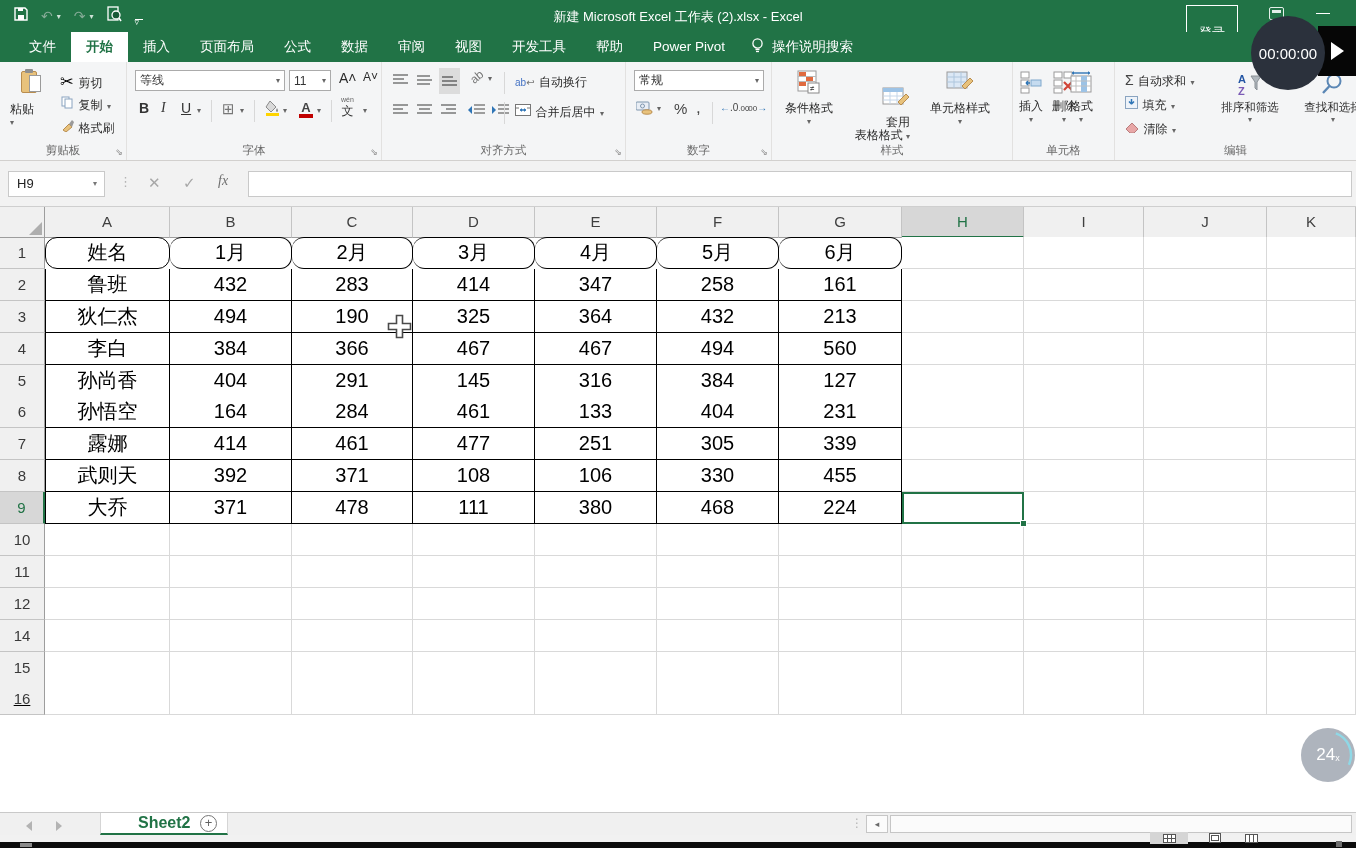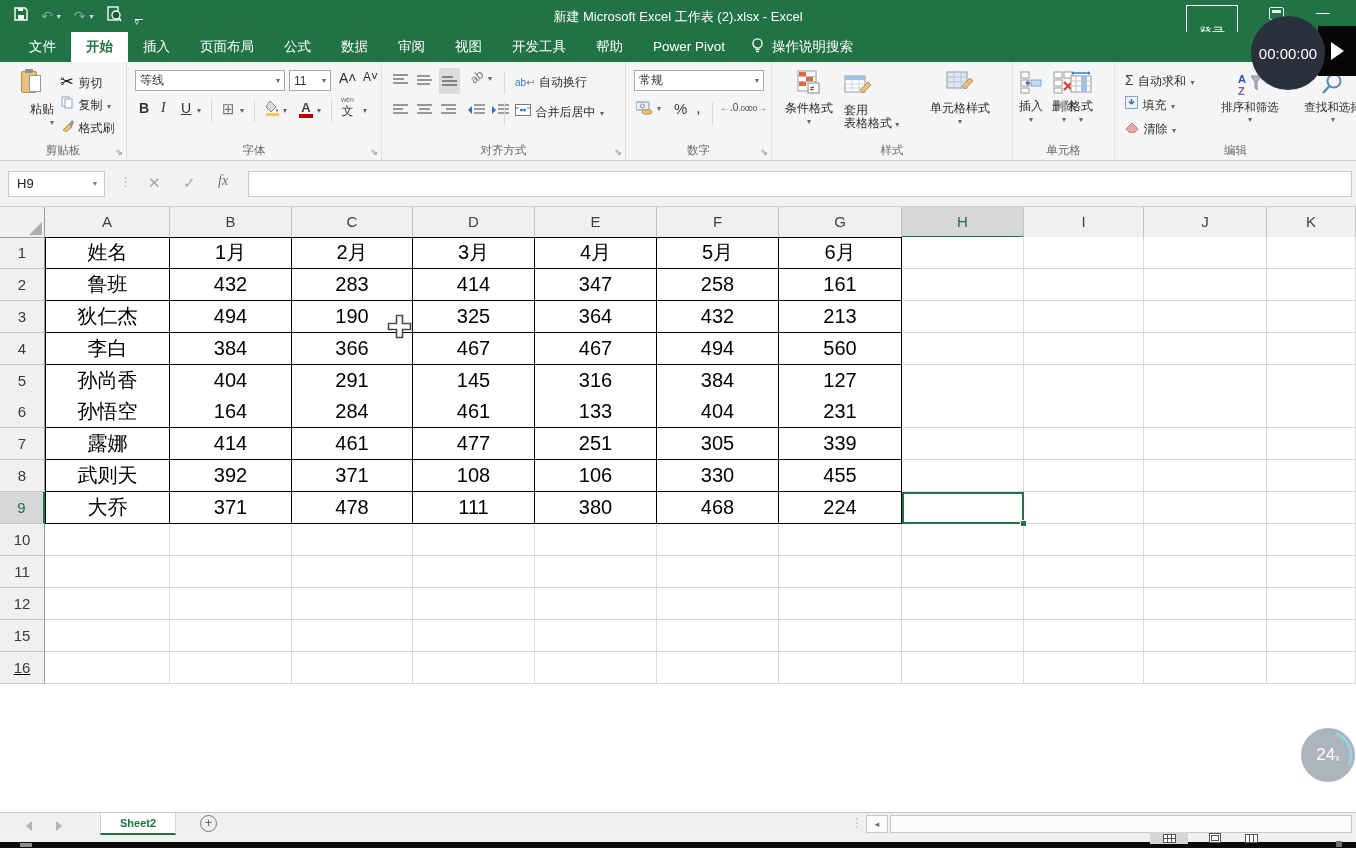--- a/index.html
+++ b/index.html
@@ -67,34 +67,34 @@
   #col-header-row{height:30px;}
   #grid-body .grid-row{height:31.9px;}
   .corner{background:#f0f0f0;border-right:1px solid #9d9d9d;border-bottom:1px solid #9d9d9d;position:relative;}
   .corner:after{content:"";position:absolute;right:2px;bottom:2px;width:0;height:0;border-left:13px solid transparent;border-bottom:13px solid #aeaeae;}
   .chead{background:#f0f0f0;border-right:1px solid #c4c4c4;border-bottom:1px solid #9d9d9d;text-align:center;font-size:15px;line-height:29px;color:#3f3f3f;}
   .chead.hl{background:#d7d7d7;border-bottom:2px solid #217346;color:#217346;}
   .rhead{background:#f0f0f0;border-bottom:1px solid #c4c4c4;border-right:1px solid #9d9d9d;text-align:center;font-size:15px;line-height:31px;color:#3a3a3a;}
   .rhead.hl{background:#d7d7d7;border-right:2px solid #217346;color:#217346;}
   .cell{background:#fff;border-right:1px solid #d9d9d9;border-bottom:1px solid #d9d9d9;text-align:center;font-size:20px;line-height:30px;color:#000;overflow:hidden;white-space:nowrap;}
   .cell.tb{border-right-color:#000;border-bottom-color:#000;}
-  .cell.tb-top{border-top:1px solid #000;line-height:29px;}
+  .cell.tb-top{border-top:1px solid #000;line-height:29px;border-radius:12px;}
   .cell.tb-left{border-left:1px solid #000;}
   .cell.selcell{outline:2px solid #217346;outline-offset:-2px;position:relative;overflow:visible;}
   .handle{position:absolute;right:-4px;bottom:-4px;width:7px;height:7px;background:#217346;border:1px solid #fff;z-index:6;}
 
   
   #cell-cursor{position:absolute;left:387px;top:314px;z-index:30;}
 
   
   #tabstrip{position:absolute;left:0;top:812px;width:1356px;height:23px;background:#f0f0f0;border-top:1px solid #c9c9c9;}
   .navtri{position:absolute;top:8px;width:0;height:0;border-top:5px solid transparent;border-bottom:5px solid transparent;}
   #nav-left{left:26px;border-right:6px solid #b3b3b3;}
   #nav-right{left:56px;border-left:6px solid #b3b3b3;}
-  #sheet-tab{position:absolute;left:100px;top:0;height:22px;background:#fff;border-bottom:2px solid #217346;color:#217346;font-weight:700;font-size:11px;line-height:20px;padding:0 19px;border-left:1px solid #d5d5d5;border-right:1px solid #d5d5d5;}
+  #sheet-tab{position:absolute;left:100px;top:0;height:22px;background:#fff;border-bottom:2px solid #217346;color:#217346;font-weight:700;font-size:16px;line-height:20px;padding:0 37px;border-left:1px solid #d5d5d5;border-right:1px solid #d5d5d5;}
   #add-sheet{position:absolute;left:200px;top:2px;width:17px;height:17px;border:1px solid #767676;border-radius:50%;color:#616161;font-size:13px;line-height:14px;text-align:center;}
   #strip-dots{position:absolute;left:851px;top:3px;color:#b5b5b5;font-size:12px;}
   #hscroll-arrow{position:absolute;left:866px;top:2px;width:22px;height:18px;background:#fbfbfb;border:1px solid #c6c6c6;color:#6b6b6b;font-size:9px;text-align:center;line-height:16px;}
   #hscroll-track{position:absolute;left:890px;top:2px;width:462px;height:18px;background:#fbfbfb;border:1px solid #c6c6c6;}
 
   
   #statusrow{position:absolute;left:0;top:835px;width:1356px;height:13px;background:#f1f1f1;}
   #blackbar{position:absolute;left:0;top:842px;width:1356px;height:6px;background:#0b0b0b;z-index:2;}
   .viewic{position:absolute;top:-3px;width:38px;height:12px;display:flex;align-items:center;justify-content:center;z-index:3;}
   .viewic.on{background:#d5d5d5;}
@@ -154,21 +154,21 @@
           <line x1="5.5" y1="12.5" x2="9.5" y2="12.5" stroke="#fff" stroke-width="1.3"></line>
           <line x1="6" y1="14.5" x2="9" y2="14.5" stroke="#fff" stroke-width="1.3"></line>
         </svg></span>
     <span>操作说明搜索</span>
   </div>
 </div>
 
 <div id="ribbon">
 
   <div class="group" style="width:127px">
-    <div class="abs" style="left:10px;top:7px;width:44px;text-align:right">
+    <div class="abs" style="left:10px;top:7px;width:44px;text-align:left">
       <div class="clip-ic" style="margin:0 auto">
           <div class="board"></div>
           <div class="clip"></div>
           <div class="page"></div>
         </div>
       <div class="rbtxt" style="margin-top:6px">粘贴</div>
       <div class="dd">▾</div>
     </div>
     <div class="abs" style="left:60px;top:10px"><span class="mini-ic">✂</span> <span class="rbtxt">剪切</span></div>
     <div class="abs" style="left:60px;top:33px"><span class="mini-ic"><svg width="12" height="13" viewBox="0 0 12 13">
@@ -323,21 +323,21 @@
             <rect x="10" y="7" width="7" height="4" fill="#e06a3f"></rect>
             <rect x="3" y="12" width="7" height="4" fill="#e06a3f"></rect>
             <line x1="2" y1="6.5" x2="20" y2="6.5" stroke="#bbb"></line>
             <line x1="2" y1="11.5" x2="20" y2="11.5" stroke="#bbb"></line>
             <rect x="12" y="13" width="11" height="10" fill="#fff" stroke="#888"></rect>
             <text x="14" y="21" font-size="8" fill="#333">≠</text>
           </svg></span>
       <div class="rbtxt">条件格式</div>
       <div class="dd">▾</div>
     </div>
-    <div class="abs" style="left:72px;top:12px;width:66px;text-align:left">
+    <div class="abs" style="left:72px;top:24px;width:66px;text-align:right">
       <span class="gic"><svg width="28" height="26" viewBox="0 0 28 26">
             <rect x="1" y="2" width="20" height="16" fill="#fff" stroke="#9a9a9a"></rect>
             <rect x="1" y="2" width="20" height="4" fill="#9dc3e6"></rect>
             <g stroke="#c5d6e8">
               <line x1="1" y1="10" x2="21" y2="10"></line>
               <line x1="1" y1="14" x2="21" y2="14"></line>
               <line x1="8" y1="6" x2="8" y2="18"></line>
               <line x1="15" y1="6" x2="15" y2="18"></line>
             </g>
             <path d="M16 16 L24 8 L27 11 L19 19z" fill="#e8c27c" stroke="#b98d4f"></path>
@@ -626,20 +626,34 @@
         <div class="cell"></div>
         <div class="cell"></div>
         <div class="cell"></div>
         <div class="cell"></div>
         <div class="cell"></div>
         <div class="cell"></div>
         <div class="cell"></div>
         <div class="cell"></div>
       </div>
       <div class="grid-row" style="grid-template-columns: 45px 125px 122px 121px 122px 122px 122px 123px 122px 120px 123px 89px;">
+        <div class="rhead">14</div>
+        <div class="cell"></div>
+        <div class="cell"></div>
+        <div class="cell"></div>
+        <div class="cell"></div>
+        <div class="cell"></div>
+        <div class="cell"></div>
+        <div class="cell"></div>
+        <div class="cell"></div>
+        <div class="cell"></div>
+        <div class="cell"></div>
+        <div class="cell"></div>
+      </div>
+      <div class="grid-row" style="grid-template-columns: 45px 125px 122px 121px 122px 122px 122px 123px 122px 120px 123px 89px;">
         <div class="rhead">15</div>
         <div class="cell"></div>
         <div class="cell"></div>
         <div class="cell"></div>
         <div class="cell"></div>
         <div class="cell"></div>
         <div class="cell"></div>
         <div class="cell"></div>
         <div class="cell"></div>
         <div class="cell"></div>

